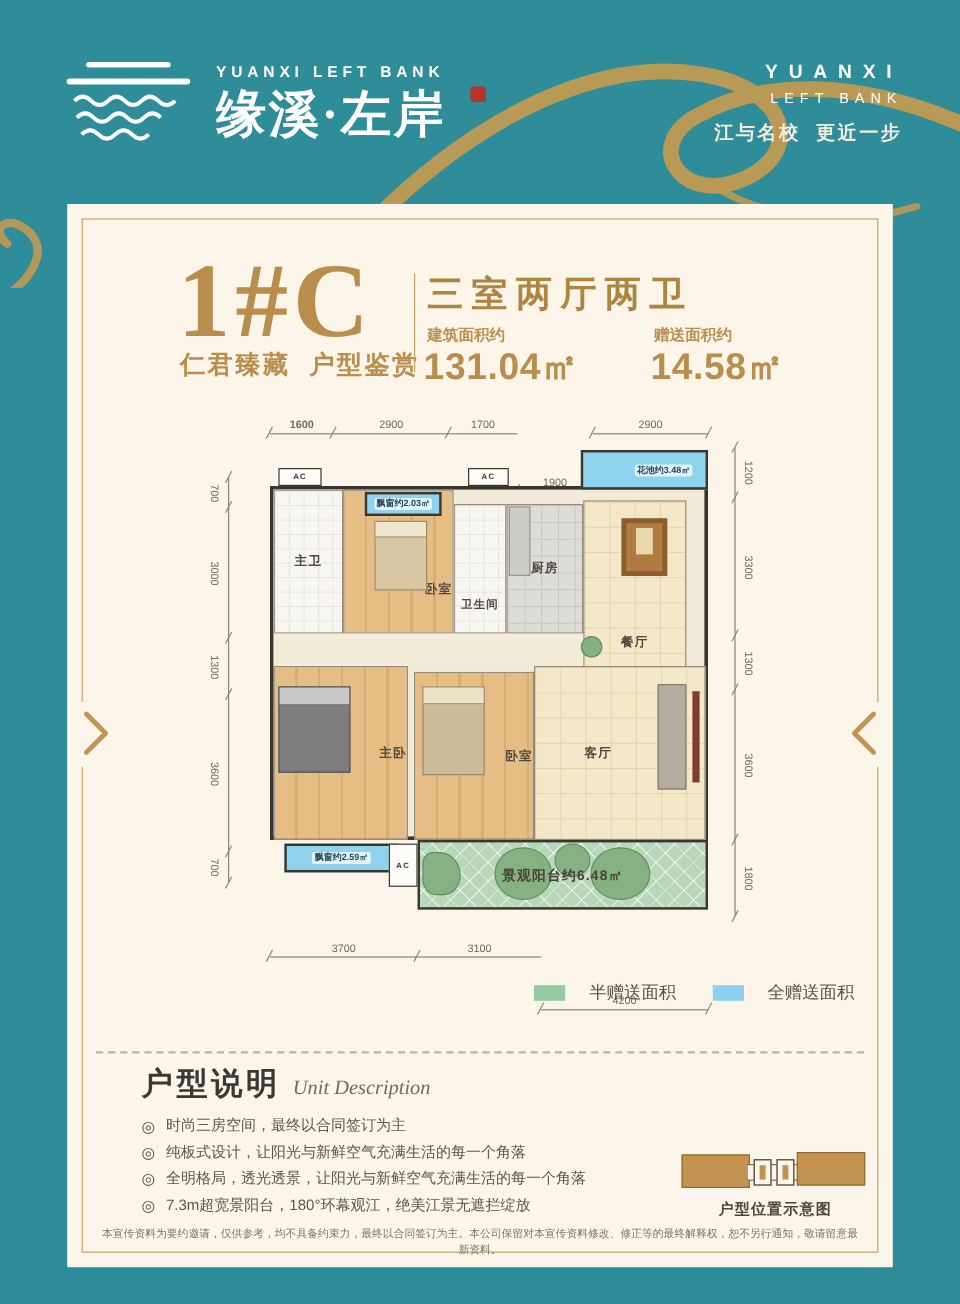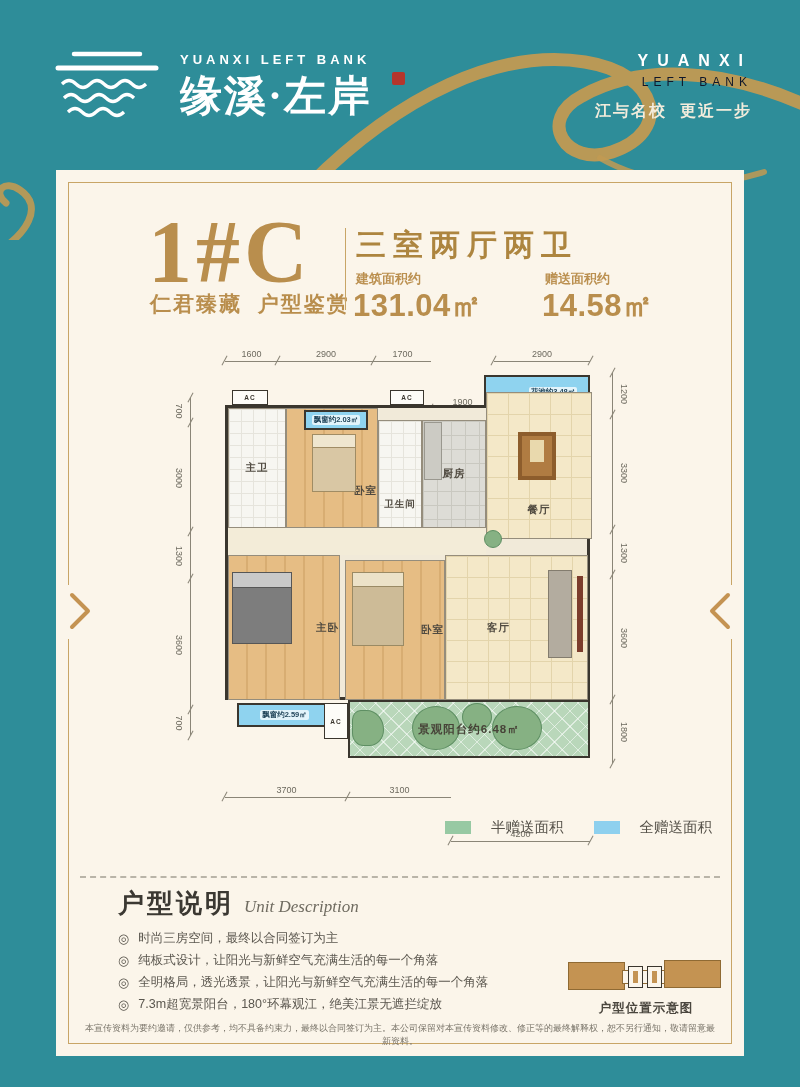--- a/index.html
+++ b/index.html
@@ -8,21 +8,21 @@
 
   
   .swoosh{position:absolute;left:0;top:0;z-index:1;}
   .logo-left{position:absolute;left:50px;top:46px;z-index:2;display:flex;align-items:flex-start;}
   .logo-waves{margin-right:18px;}
   .brand-en{color:#fff;font-size:13px;font-weight:bold;letter-spacing:4px;margin-top:6px;}
   .brand-cn{color:#fff;font-size:42px;font-weight:900;font-family:"Liberation Serif",serif;letter-spacing:2px;margin-top:8px;line-height:1;}
   .seal{position:absolute;left:212px;top:26px;width:13px;height:13px;background:#b5352c;border-radius:2px;}
   .logo-right{position:absolute;right:48px;top:52px;z-index:2;text-align:right;}
   .lr1{color:#fff;font-size:16px;font-weight:bold;letter-spacing:9px;}
-  .lr2{color:#0f172a;font-size:12px;letter-spacing:5px;margin-top:5px;}
+  .lr2{color:#ffffff;font-size:12px;letter-spacing:5px;margin-top:5px;}
   .lr3{color:#f3ecdc;font-size:16px;font-weight:bold;margin-top:12px;white-space:pre;letter-spacing:2px;}
 
   
   .card{position:absolute;left:56px;top:170px;width:688px;height:886px;background:#fbf5ea;z-index:3;}
   .card-border{position:absolute;left:12px;top:12px;right:12px;bottom:12px;border:1px solid #c8a566;pointer-events:none;}
   .chev-back{position:absolute;width:14px;height:54px;background:#fbf5ea;top:415px;}
   .chev{position:absolute;top:422px;}
 
   
   .unit-code{position:absolute;left:92px;top:38px;font-family:"Liberation Serif",serif;font-weight:bold;font-size:88px;line-height:1;color:#b98e4d;letter-spacing:4px;}
@@ -143,21 +143,21 @@
     <div class="unit-code">1#C</div>
     <div class="unit-tag">仁君臻藏  户型鉴赏</div>
     <div class="hdr-vline"></div>
     <div class="layout-title">三室两厅两卫</div>
     <div class="area-label" style="left:300px;top:100px;">建筑面积约</div>
     <div class="area-value" style="left:297px;top:115px;">131.04㎡</div>
     <div class="area-label" style="left:489px;top:100px;">赠送面积约</div>
     <div class="area-value" style="left:486px;top:115px;">14.58㎡</div>
 
     <div class="hdim" style="left:169px;top:176px;">
-      <div class="seg" style="width:53px;">
+      <div class="seg" style="width:53px;font-weight:bold;">
           <span>1600</span>
         </div>
       <div class="seg" style="width:96px;">
           <span>2900</span>
         </div>
       <div class="seg" style="width:57px;">
           <span>1700</span>
         </div>
       <div class="seg" style="width:63px;margin-top:48px;">
           <span>1900</span>
@@ -239,21 +239,21 @@
     <div class="furn" style="left:256px;top:264px;width:44px;height:58px;background:#d9c7a4;border:1px solid #a08c64;">
       <div style="height:12px;background:#efe6cf;border-bottom:1px solid #a08c64;"></div>
     </div>
     <div class="room tile-gray" style="left:366px;top:250px;width:64px;height:108px;">
       <span>厨房</span>
     </div>
     <div class="room tile-white" style="left:322px;top:250px;width:44px;height:108px;">
       <span style="font-size:9.5px;margin-top:60px;">卫生间</span>
     </div>
     <div class="furn" style="left:368px;top:252px;width:18px;height:58px;background:#cccbc4;border:1px solid #9a988f;"></div>
-    <div class="room tile-beige" style="left:430px;top:222px;width:106px;height:147px;">
+    <div class="room tile-beige" style="left:430px;top:247px;width:86px;height:147px;">
       <span style="margin-top:88px;">餐厅</span>
     </div>
     <div class="furn" style="left:462px;top:262px;width:38px;height:48px;background:#b07c42;border:4px solid #8d5d2c;">
       <div style="width:14px;height:22px;background:#e9d9ad;margin:4px auto;"></div>
     </div>
 
     <div class="hall"></div>
     <div class="plant" style="left:428px;top:360px;width:16px;height:16px;"></div>
 
     <div class="room wood" style="left:172px;top:385px;width:112px;height:145px;">

